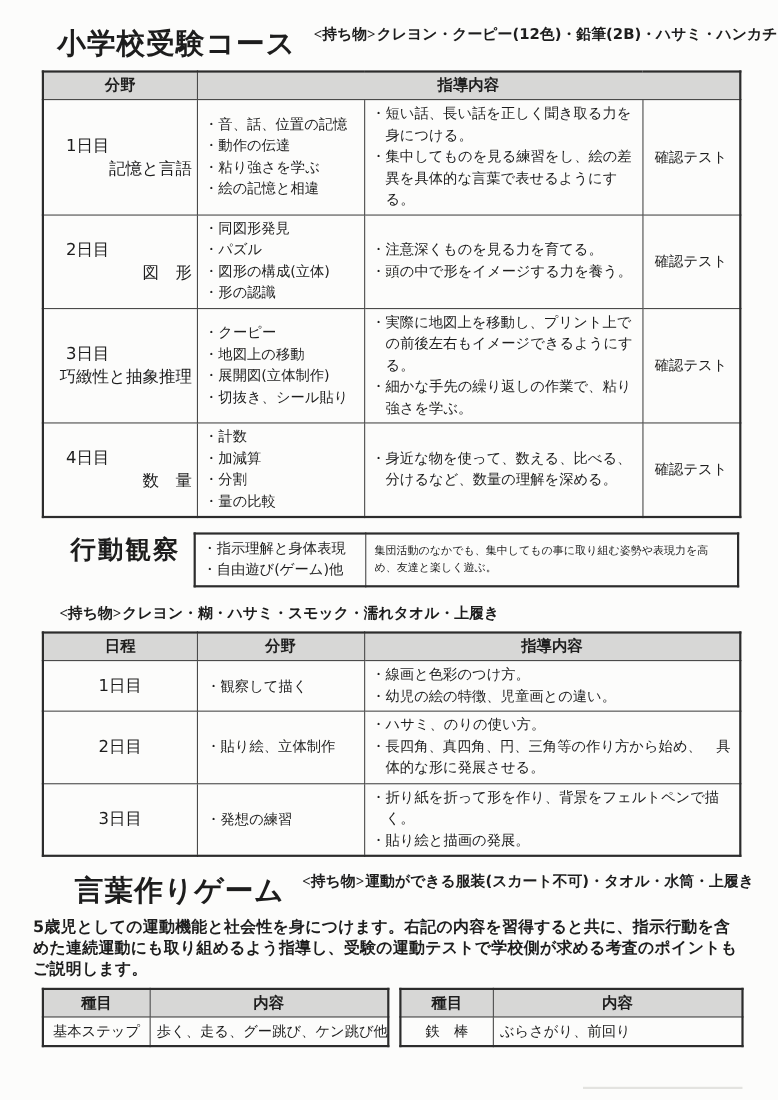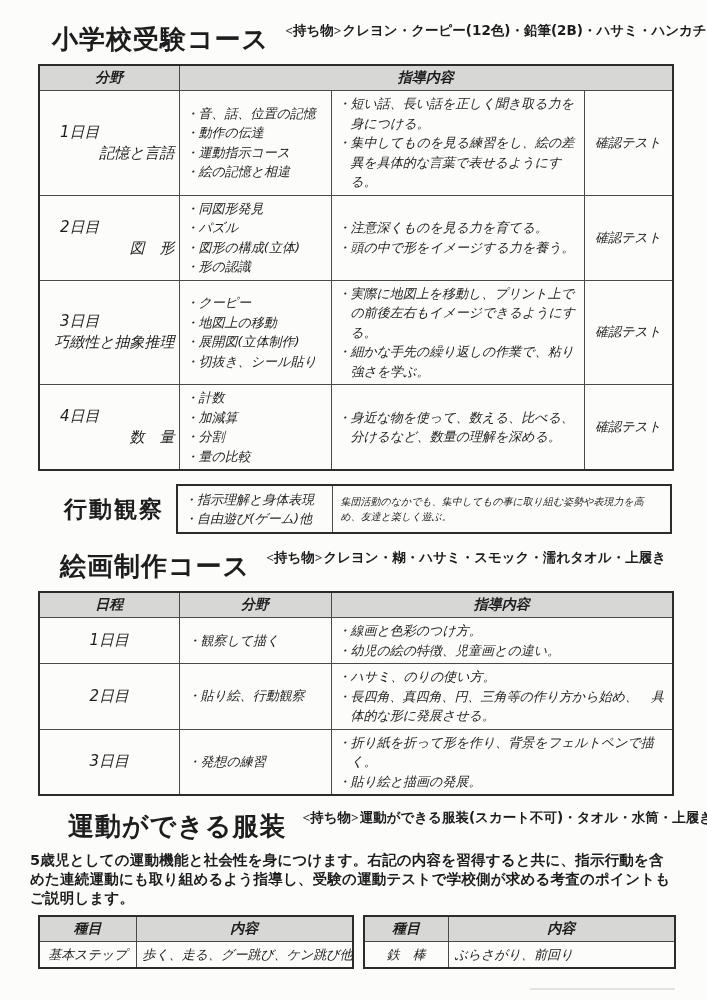--- a/index.html
+++ b/index.html
@@ -12,35 +12,35 @@
 
   
   .title-row{display:flex;align-items:flex-start;margin:0 0 7px 0;}
   .course-title{font-size:26px;font-weight:bold;letter-spacing:1px;margin:0 0 0 14px;white-space:nowrap;}
   .course-title.t2{margin-left:22px;}
   .course-title.t3{margin-left:30px;}
   .belongings{font-size:13.5px;font-weight:bold;margin-left:16px;white-space:nowrap;}
   .belongings .blabel{margin-right:1px;font-family:Liberation Serif, serif;}
 
   
-  table.grid{border-collapse:collapse;table-layout:fixed;border:2.5px solid #2c2c2c;font-style:italic;}
+  table.grid{border-collapse:collapse;table-layout:fixed;border:2.5px solid #2c2c2c;}
   table.grid th,table.grid td{border:1.5px solid #4a4a4a;box-sizing:border-box;vertical-align:middle;}
   table.grid th{background:#d7d7d6;font-weight:600;font-size:14px;padding:3px 2px;text-align:center;}
   table.grid td{font-size:13px;padding:3px 6px;}
 
   
   .t-course1{width:634px;}
   .t-course1 td.field-cell{padding:2px 4px;}
   .field-cell .day{font-size:15px;padding-left:16px;line-height:1.4;}
   .field-cell .fname{font-size:15px;text-align:right;line-height:1.4;white-space:nowrap;}
   td.bullets div{padding-left:1em;text-indent:-1em;line-height:1.5;}
   td.test-cell{text-align:center;font-size:14.5px;padding:2px 2px;}
 
   
-  .behavior-row{display:flex;align-items:center;margin:13px 0 15px 0;}
+  .behavior-row{display:flex;align-items:flex-start;margin:13px 0 15px 0;}
   .behavior-label{width:140px;box-sizing:border-box;padding-left:26px;font-size:23px;font-weight:bold;letter-spacing:2px;white-space:nowrap;}
   .t-behavior{width:494px;border-radius:12px;}
   .t-behavior td{height:48px;}
   .t-behavior td.desc{font-size:10px;line-height:1.5;padding:3px 8px;}
 
   
   .intro{font-size:14.5px;font-weight:600;line-height:1.32;margin:5px 0 7px -8px;letter-spacing:0.2px;}
 
   
   .t-course2{width:634px;padding-left:28px;}
@@ -83,21 +83,21 @@
     </thead>
     <tbody>
       <tr style="height:84px">
         <td class="field-cell">
           <div class="day">1日目</div>
           <div class="fname">記憶と言語</div>
         </td>
         <td class="bullets">
             <div>・音、話、位置の記憶</div>
             <div>・動作の伝達</div>
-            <div>・運動指示コース</div>
+            <div>・粘り強さを学ぶ</div>
             <div>・絵の記憶と相違</div>
           </td>
         <td class="bullets">
             <div>・短い話、長い話を正しく聞き取る力を身につける。</div>
             <div>・集中してものを見る練習をし、絵の差異を具体的な言葉で表せるようにする。</div>
           </td>
         <td class="test-cell">確認テスト</td>
       </tr>
       <tr style="height:80px">
         <td class="field-cell">
@@ -165,21 +165,20 @@
               <div>・指示理解と身体表現</div>
               <div>・自由遊び(ゲーム)他</div>
             </td>
         <td class="desc">集団活動のなかでも、集中してもの事に取り組む姿勢や表現力を高め、友達と楽しく遊ぶ。</td>
       </tr>
     </tbody>
       </table>
   </div>
 
   <div class="title-row">
-    <h1 class="course-title t2">絵画制作コース</h1>
     <div class="belongings">
       <span class="blabel">&lt;持ち物&gt;</span><span>クレヨン・糊・ハサミ・スモック・濡れタオル・上履き</span>
     </div>
   </div>
 
   <table class="grid t-course2">
     <colgroup>
         <col style="width:140px">
         <col style="width:152px">
         <col style="width:342px">
@@ -195,39 +194,39 @@
       <tr style="height:45px">
         <td class="day-cell">1日目</td>
         <td class="field2">・観察して描く</td>
         <td class="bullets">
             <div>・線画と色彩のつけ方。</div>
             <div>・幼児の絵の特徴、児童画との違い。</div>
           </td>
       </tr>
       <tr style="height:62px">
         <td class="day-cell">2日目</td>
-        <td class="field2">・貼り絵、行動観察</td>
+        <td class="field2">・貼り絵、立体制作</td>
         <td class="bullets">
             <div>・ハサミ、のりの使い方。</div>
             <div>・長四角、真四角、円、三角等の作り方から始め、　具体的な形に発展させる。</div>
           </td>
       </tr>
       <tr style="height:44px">
         <td class="day-cell">3日目</td>
         <td class="field2">・発想の練習</td>
         <td class="bullets">
             <div>・折り紙を折って形を作り、背景をフェルトペンで描く。</div>
             <div>・貼り絵と描画の発展。</div>
           </td>
       </tr>
     </tbody>
   </table>
 
   <div class="title-row" style="margin-top:13px">
-    <h1 class="course-title t3">運動ができる服装</h1>
+    <h1 class="course-title t3">言葉作りゲーム</h1>
     <div class="belongings">
       <span class="blabel">&lt;持ち物&gt;</span><span>運動ができる服装(スカート不可)・タオル・水筒・上履き</span>
     </div>
   </div>
   <p class="intro">5歳児としての運動機能と社会性を身につけます。右記の内容を習得すると共に、指示行動を含めた連続運動にも取り組めるよう指導し、受験の運動テストで学校側が求める考査のポイントもご説明します。</p>
 
   <div class="sports-wrap">
     <table class="grid t-sport-l">
       <colgroup>
           <col style="width:97px">

